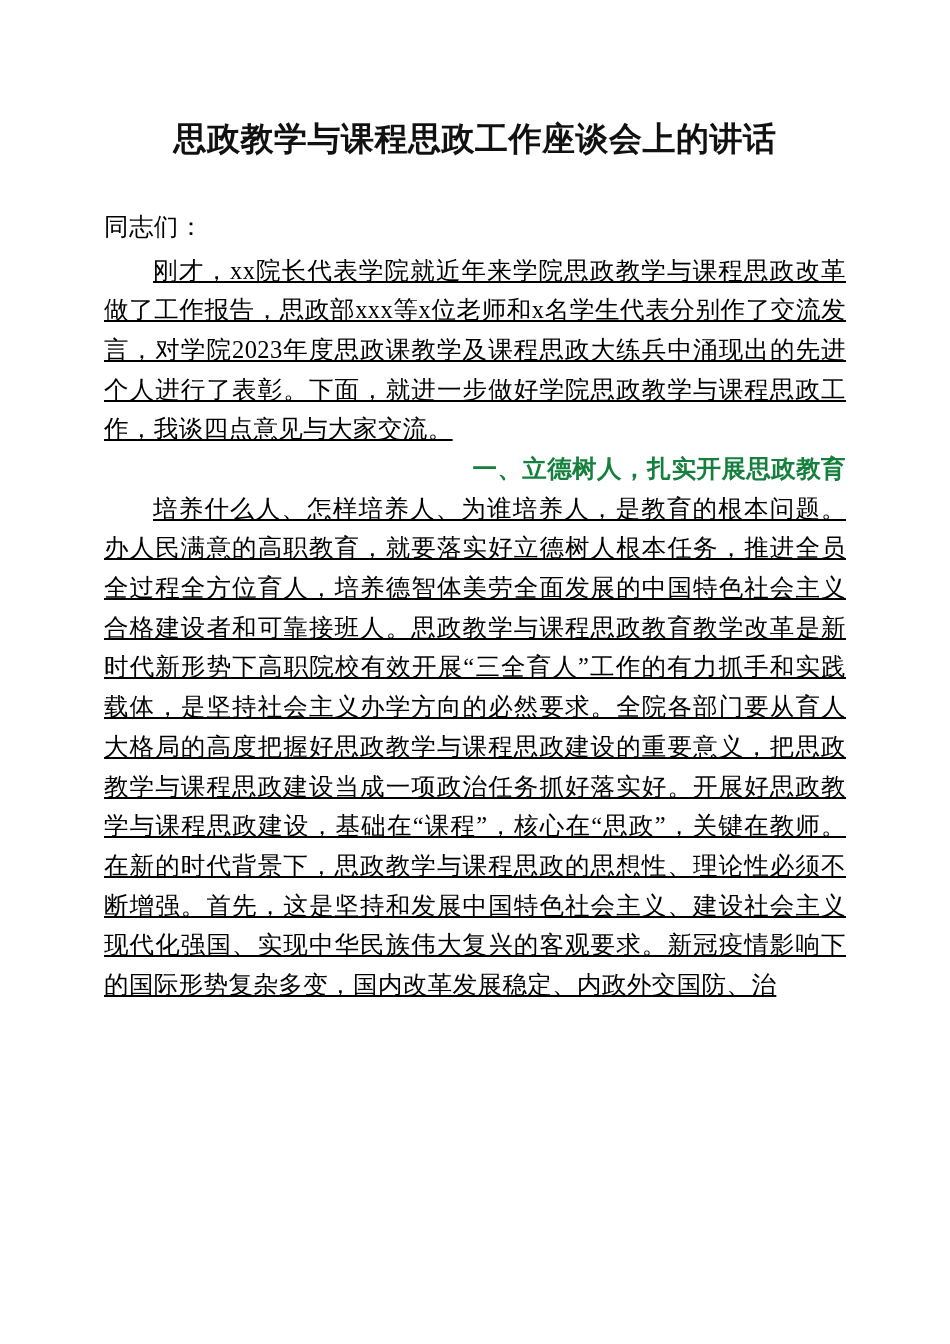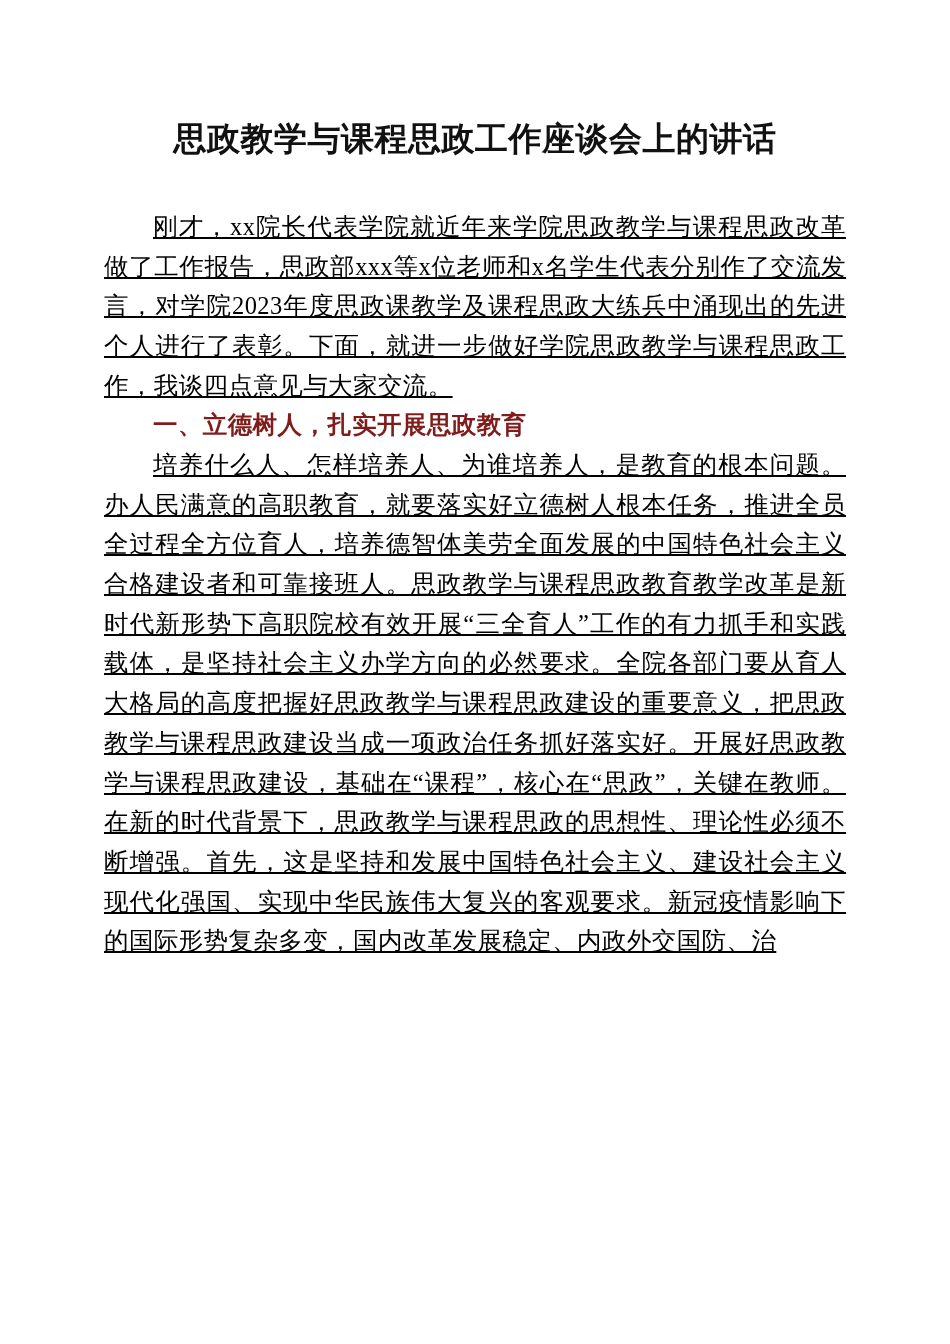--- a/index.html
+++ b/index.html
@@ -48,24 +48,26 @@
     text-decoration: underline;
   }
   .heading {
     font-family: Liberation Serif, serif;
     font-weight: bold;
     font-size: 24.5px;
     line-height: 1.62;
     margin: 0;
     text-indent: 2em;
     letter-spacing: 0.4px;
-    color: #7f1d1d;
+    color: #15803d;
+    text-align: right;
   }
 </style>
 </head>
 <body>
 
 <div class="page">
   <h1 class="doc-title">思政教学与课程思政工作座谈会上的讲话</h1>
+  <p class="salutation">同志们：</p>
   <p class="para">刚才，xx院长代表学院就近年来学院思政教学与课程思政改革做了工作报告，思政部xxx等x位老师和x名学生代表分别作了交流发言，对学院2023年度思政课教学及课程思政大练兵中涌现出的先进个人进行了表彰。下面，就进一步做好学院思政教学与课程思政工作，我谈四点意见与大家交流。</p>
   <p class="heading">一、立德树人，扎实开展思政教育</p>
   <p class="para">培养什么人、怎样培养人、为谁培养人，是教育的根本问题。办人民满意的高职教育，就要落实好立德树人根本任务，推进全员全过程全方位育人，培养德智体美劳全面发展的中国特色社会主义合格建设者和可靠接班人。思政教学与课程思政教育教学改革是新时代新形势下高职院校有效开展“三全育人”工作的有力抓手和实践载体，是坚持社会主义办学方向的必然要求。全院各部门要从育人大格局的高度把握好思政教学与课程思政建设的重要意义，把思政教学与课程思政建设当成一项政治任务抓好落实好。开展好思政教学与课程思政建设，基础在“课程”，核心在“思政”，关键在教师。在新的时代背景下，思政教学与课程思政的思想性、理论性必须不断增强。首先，这是坚持和发展中国特色社会主义、建设社会主义现代化强国、实现中华民族伟大复兴的客观要求。新冠疫情影响下的国际形势复杂多变，国内改革发展稳定、内政外交国防、治</p>
 </div>
 
 </body></html>

